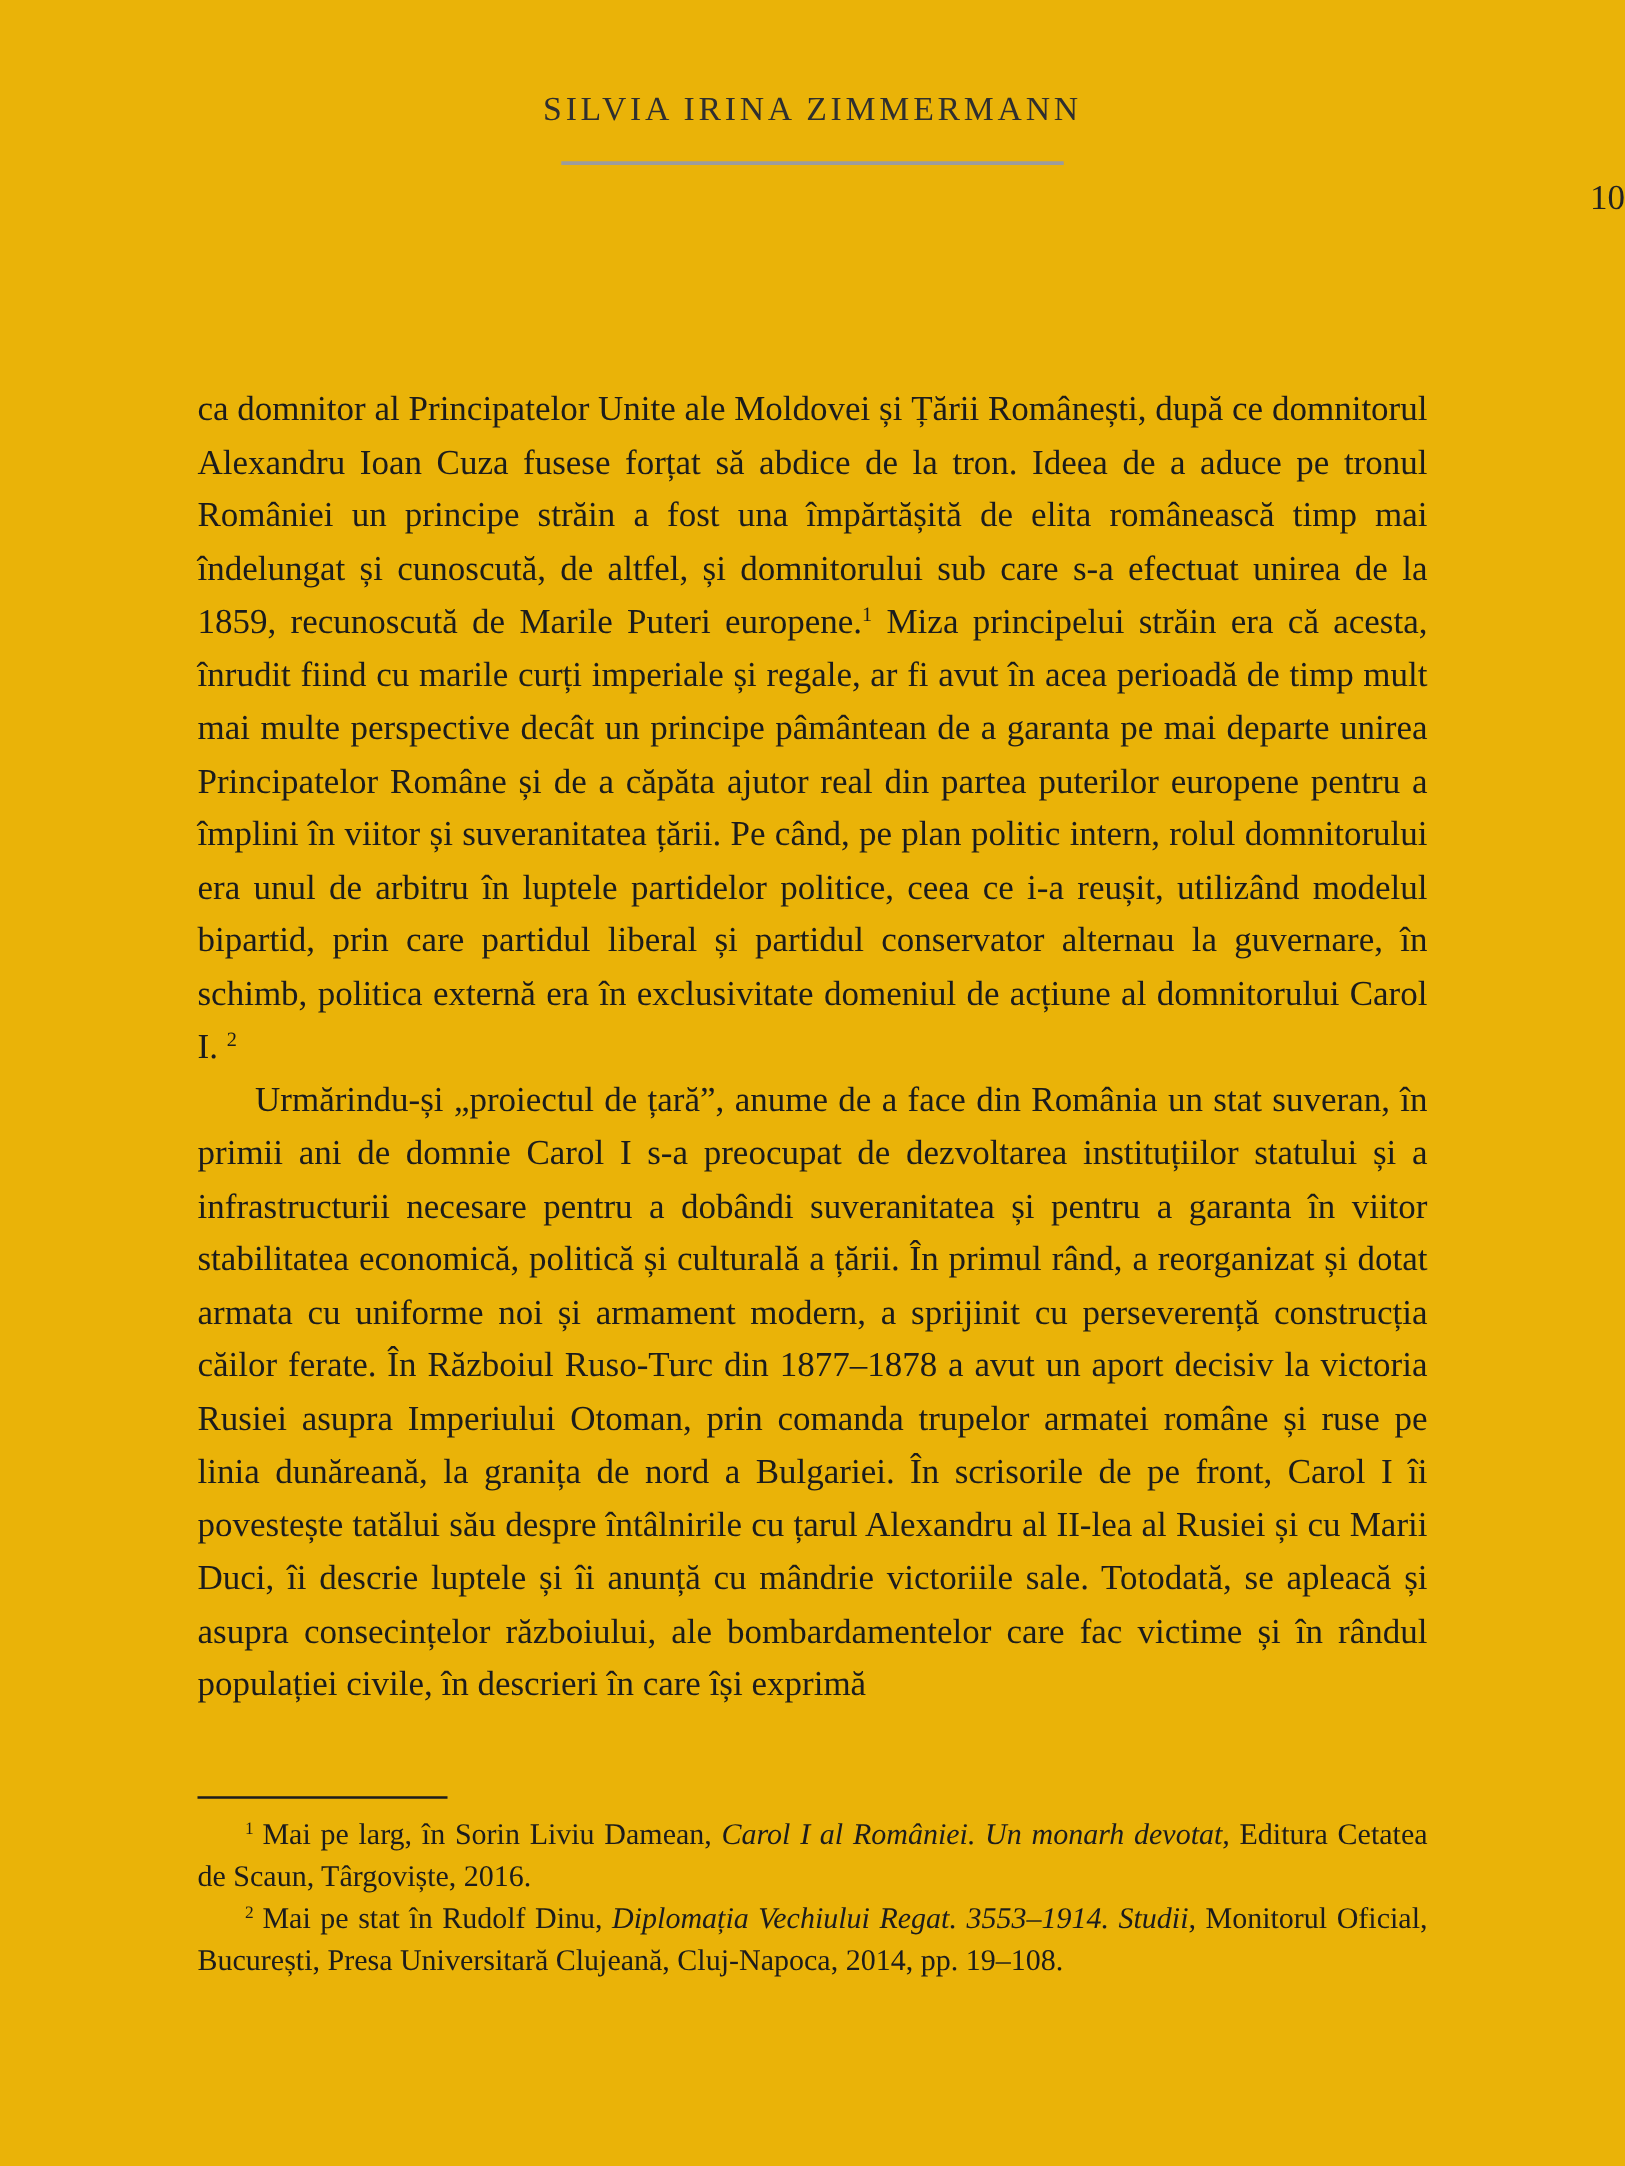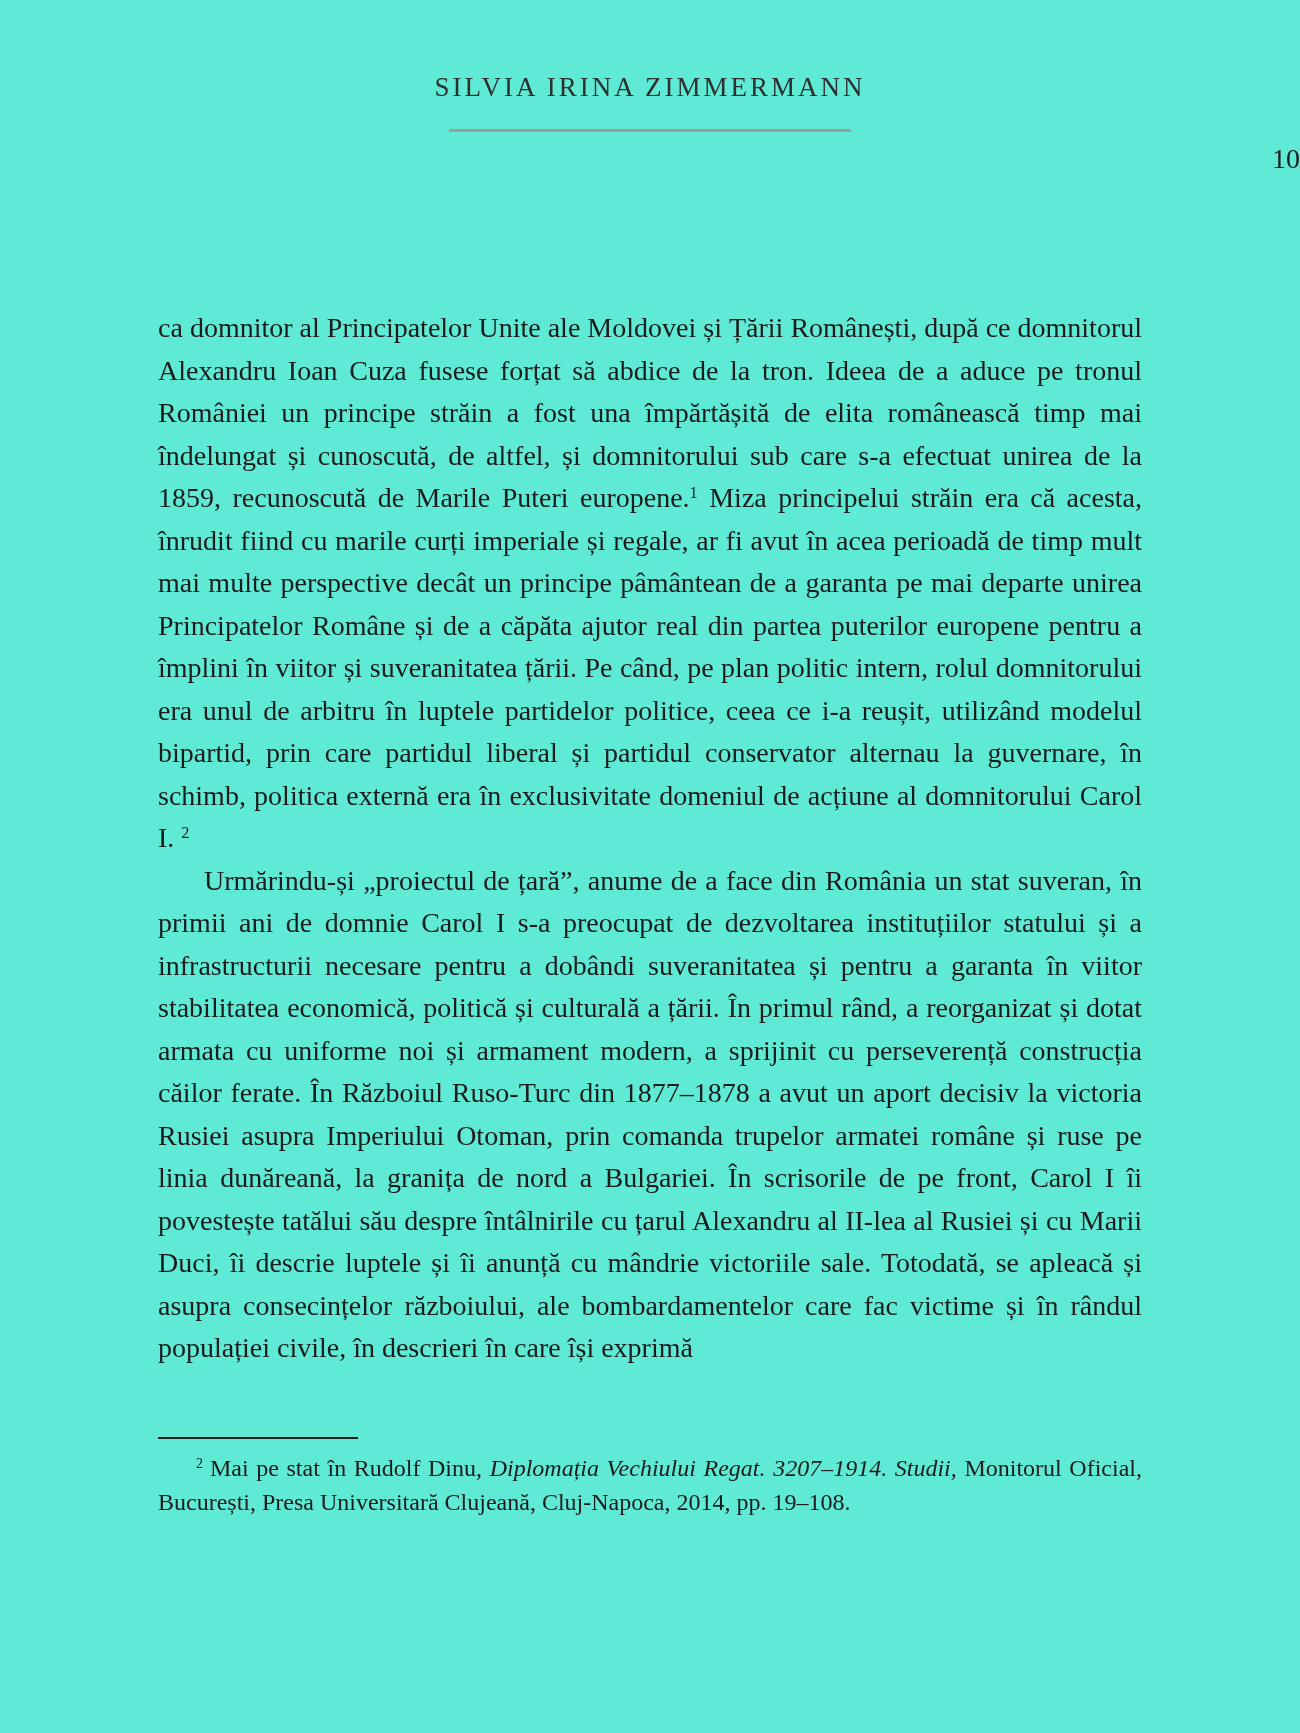--- a/index.html
+++ b/index.html
@@ -11,21 +11,21 @@
     width: 1300px;
     height: 1733px;
     position: relative;
     font-family: "Liberation Serif", "DejaVu Serif", serif;
     color: #1c1c1c;
     overflow: hidden;
   }
   .page {
     position: absolute;
     inset: 0;
-    background: #5eead4;
+    background: #eab308;
     font-family: Liberation Serif, serif;
   }
   
   .running-header {
     position: absolute;
     top: 0;
     left: 0;
     width: 100%;
   }
   .author-name {
@@ -127,17 +127,20 @@
 
   <main class="body-text">
     <p class="para"><span>ca domnitor al Principatelor Unite ale Moldovei și Țării Românești, după ce domnitorul Alexandru Ioan Cuza fusese forțat să abdice de la tron. Ideea de a aduce pe tronul României un principe străin a fost una împărtășită de elita românească timp mai îndelungat și cunoscută, de altfel, și domnitorului sub care s-a efectuat unirea de la 1859, recunoscută de Marile Puteri europene.</span><sup>1</sup><span> Miza principelui străin era că acesta, înrudit fiind cu marile curți imperiale și regale, ar fi avut în acea perioadă de timp mult mai multe perspective decât un principe pâmântean de a garanta pe mai departe unirea Principatelor Române și de a căpăta ajutor real din partea puterilor europene pentru a împlini în viitor și suveranitatea țării. Pe când, pe plan politic intern, rolul domnitorului era unul de arbitru în luptele partidelor politice, ceea ce i-a reușit, utilizând modelul bipartid, prin care partidul liberal și partidul conservator alternau la guvernare, în schimb, politica externă era în exclusivitate domeniul de acțiune al domnitorului Carol I. </span><sup>2</sup></p>
     <p class="para indented"><span>Urmărindu-și „proiectul de țară”, anume de a face din România un stat suveran, în primii ani de domnie Carol I s-a preocupat de dezvoltarea instituțiilor statului și a infrastructurii necesare pentru a dobândi suveranitatea și pentru a garanta în viitor stabilitatea economică, politică și culturală a țării. În primul rând, a reorganizat și dotat armata cu uniforme noi și armament modern, a sprijinit cu perseverență construcția căilor ferate. În Războiul Ruso-Turc din 1877–1878 a avut un aport decisiv la victoria Rusiei asupra Imperiului Otoman, prin comanda trupelor armatei române și ruse pe linia dunăreană, la granița de nord a Bulgariei. În scrisorile de pe front, Carol I îi povestește tatălui său despre întâlnirile cu țarul Alexandru al II-lea al Rusiei și cu Marii Duci, îi descrie luptele și îi anunță cu mândrie victoriile sale. Totodată, se apleacă și asupra consecințelor războiului, ale bombardamentelor care fac victime și în rândul populației civile, în descrieri în care își exprimă</span></p>
   </main>
 
   <div class="footnote-separator"></div>
 
   <section class="footnotes-section">
     <p class="footnote">
-      <sup class="fn-marker">2</sup><span><span>Mai pe stat în Rudolf Dinu, </span><span class="italic">Diplomația Vechiului Regat. 3207–1914. Studii,</span><span> Monitorul Oficial, București, Presa Universitară Clujeană, Cluj-Napoca, 2014, pp. 19–108.</span></span>
+      <sup class="fn-marker">1</sup><span><span>Mai pe larg, în Sorin Liviu Damean, </span><span class="italic">Carol I al României. Un monarh devotat,</span><span> Editura Cetatea de Scaun, Târgoviște, 2016.</span></span>
+    </p>
+    <p class="footnote">
+      <sup class="fn-marker">2</sup><span><span>Mai pe stat în Rudolf Dinu, </span><span class="italic">Diplomația Vechiului Regat. 3553–1914. Studii,</span><span> Monitorul Oficial, București, Presa Universitară Clujeană, Cluj-Napoca, 2014, pp. 19–108.</span></span>
     </p>
   </section>
 
 </div>
 
 </body></html>

